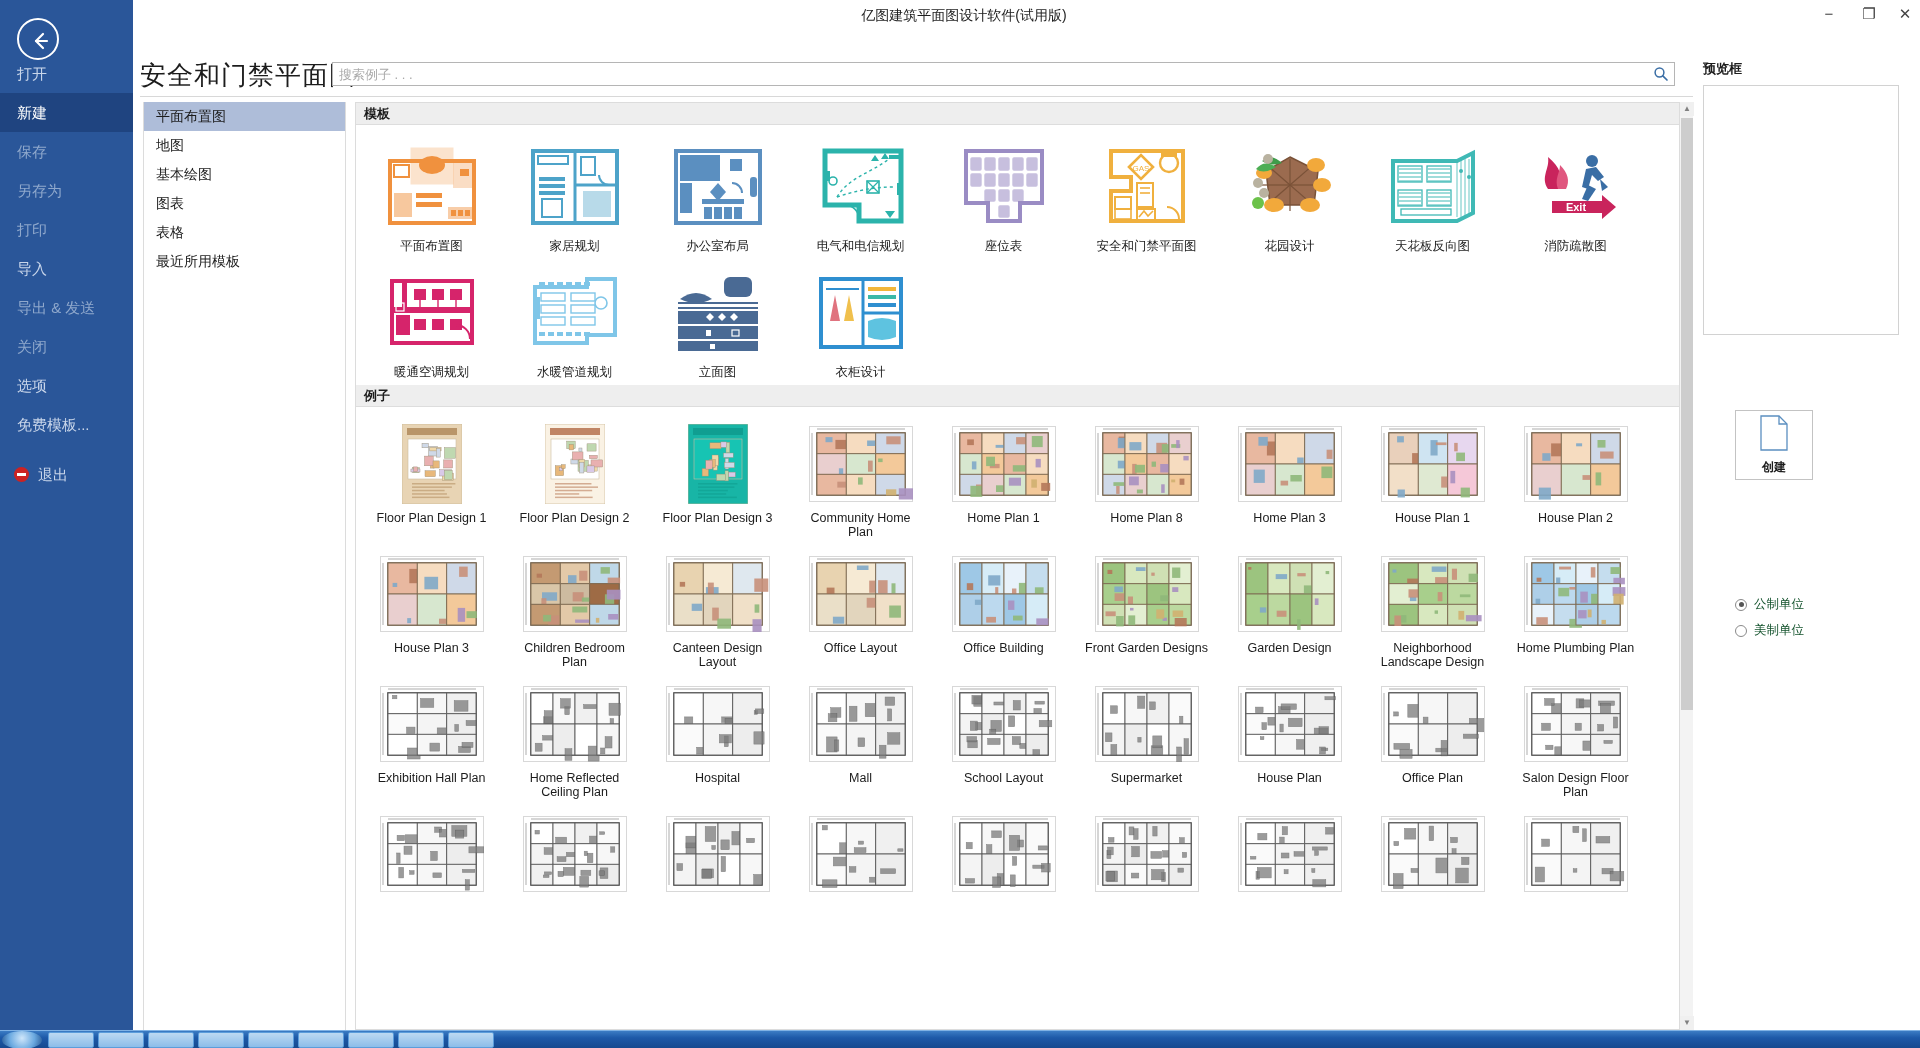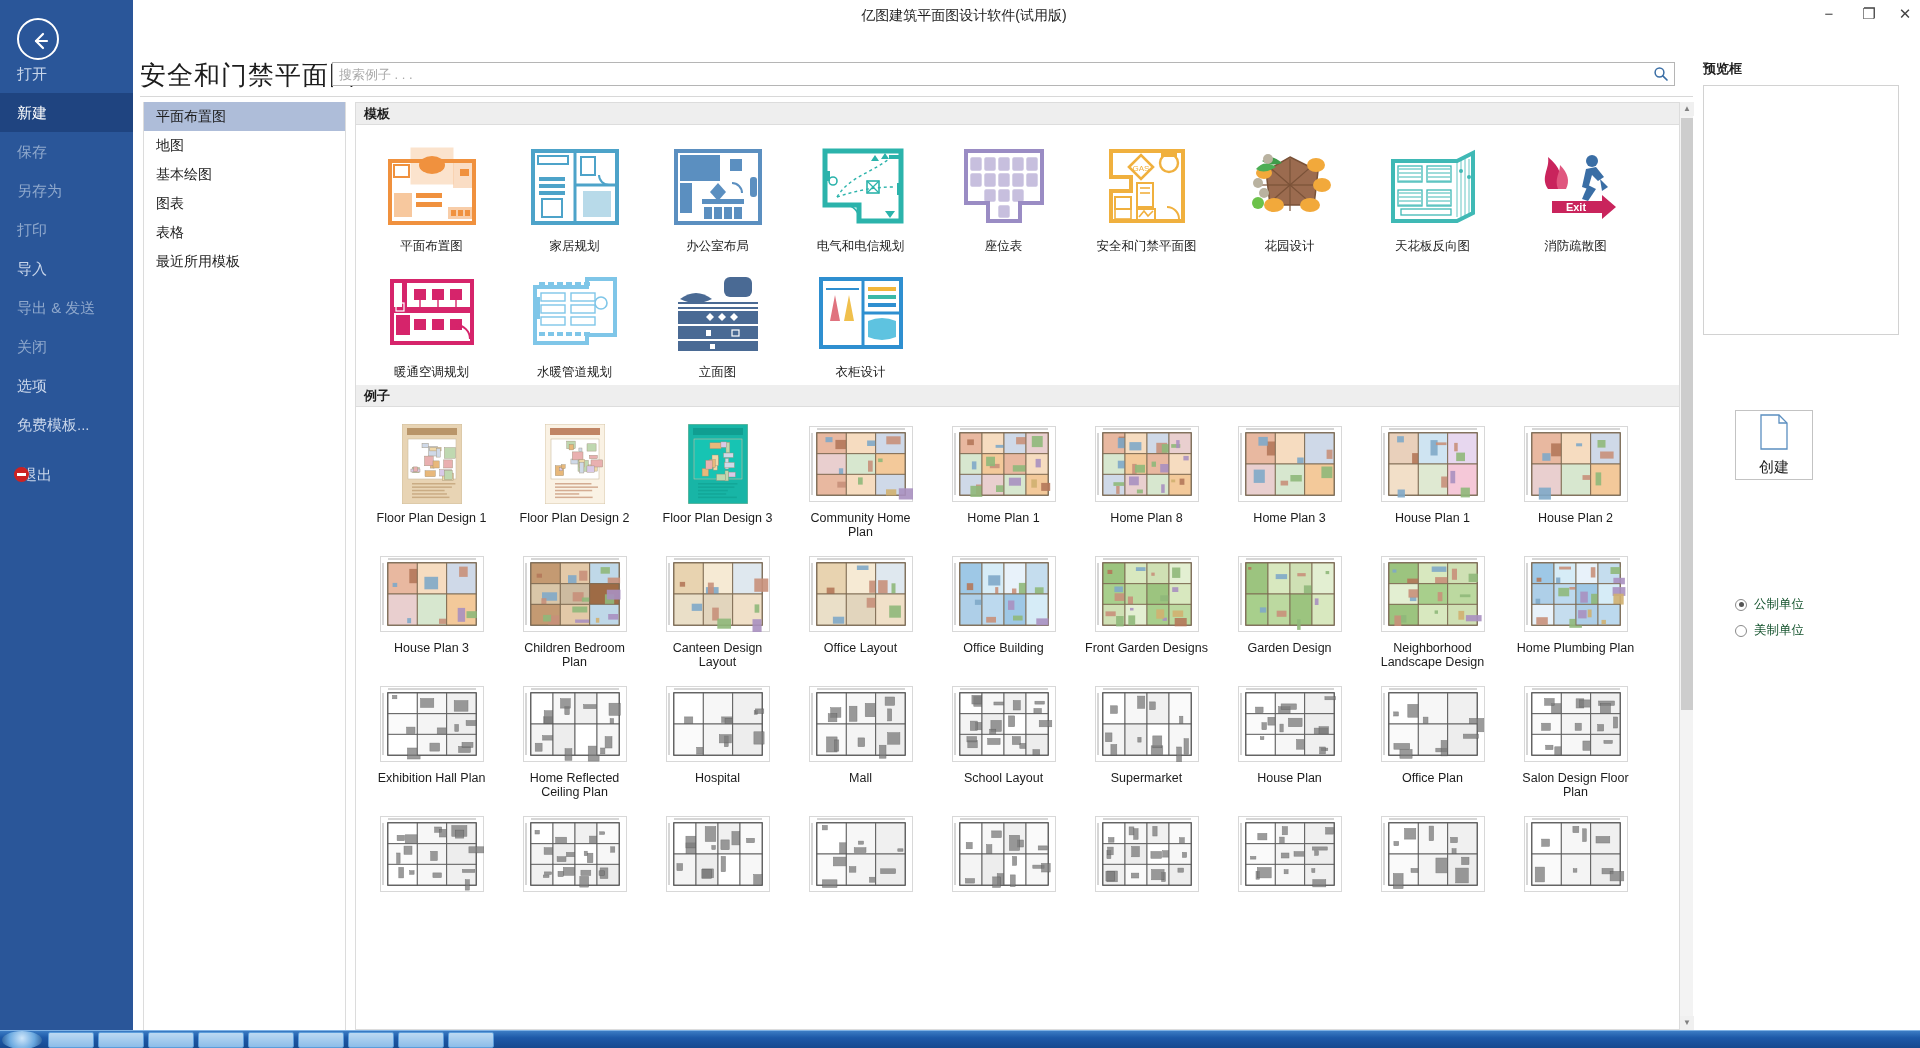--- a/index.html
+++ b/index.html
@@ -157,21 +157,21 @@
   #preview-box {
     position: absolute; left: 4px; top: 25px; width: 196px; height: 250px;
     border: 1px solid #d2d2d2; background: #ffffff;
   }
   #create-box {
     position: absolute; left: 36px; top: 350px; width: 78px; height: 70px;
     border: 1px solid #c3c3c3; background: #ffffff;
     display:flex; flex-direction:column; align-items:center; justify-content:center;
     cursor: pointer;
   }
-  #create-label { font-size: 15px; color:#1c1c1c; margin-top:4px; }
+  #create-label { font-size: 12px; color:#1c1c1c; margin-top:4px;font-weight:bold; }
   .radio-row {
     position: absolute; left: 36px; font-size: 12.5px; color:#14532d;
     display:flex; align-items:center; cursor: pointer;
   }
   #radio-metric { top: 536px; }
   #radio-imperial { top: 562px; }
   .radio-dot {
     width: 12px; height: 12px; border: 1px solid #8a8a8a; border-radius: 50%;
     background: #fff; margin-right: 7px; position: relative;
   }
@@ -221,21 +221,21 @@
         <div class="side-item" style="top: 54px;"><span>打开</span></div>
         <div class="side-item active" style="top: 93px;"><span>新建</span></div>
         <div class="side-item dim" style="top: 132px;"><span>保存</span></div>
         <div class="side-item dim" style="top: 171px;"><span>另存为</span></div>
         <div class="side-item dim" style="top: 210px;"><span>打印</span></div>
         <div class="side-item" style="top: 249px;"><span>导入</span></div>
         <div class="side-item dim" style="top: 288px;"><span>导出 &amp; 发送</span></div>
         <div class="side-item dim" style="top: 327px;"><span>关闭</span></div>
         <div class="side-item" style="top: 366px;"><span>选项</span></div>
         <div class="side-item" style="top: 405px;"><span>免费模板...</span></div>
-        <div class="side-item" style="top: 455px; padding-left: 22px;"><span id="side-exit-icon"></span><span>退出</span></div>
+        <div class="side-item" style="top: 455px; padding-left: 38px;"><span id="side-exit-icon"></span><span>退出</span></div>
       </div>
   </div>
 
   <div id="page-title">安全和门禁平面图</div>
   <div id="searchwrap">
     <input id="search-input" type="text" placeholder="搜索例子 . . ." style="">
     <span id="search-icon">
       <svg width="16" height="16" viewBox="0 0 16 16" aria-hidden="true">
         <circle cx="6.5" cy="6.5" r="4.4" fill="none" stroke="#3a6ea5" stroke-width="1.5"></circle>
         <line x1="9.8" y1="9.8" x2="14" y2="14" stroke="#3a6ea5" stroke-width="1.7" stroke-linecap="round"></line>

